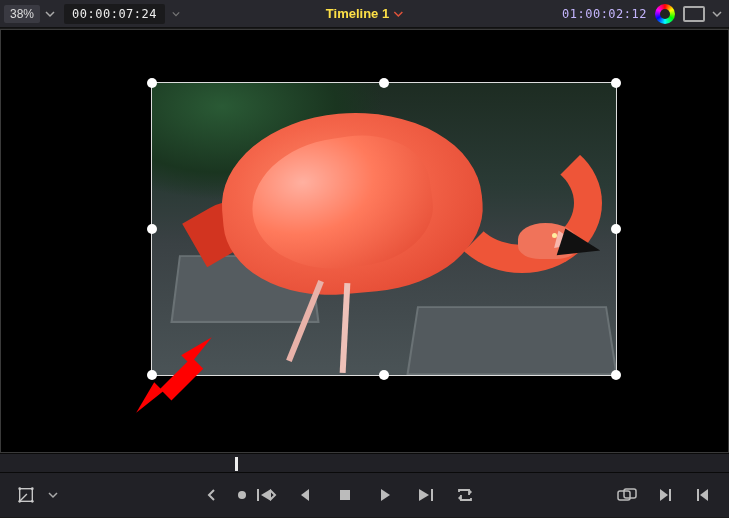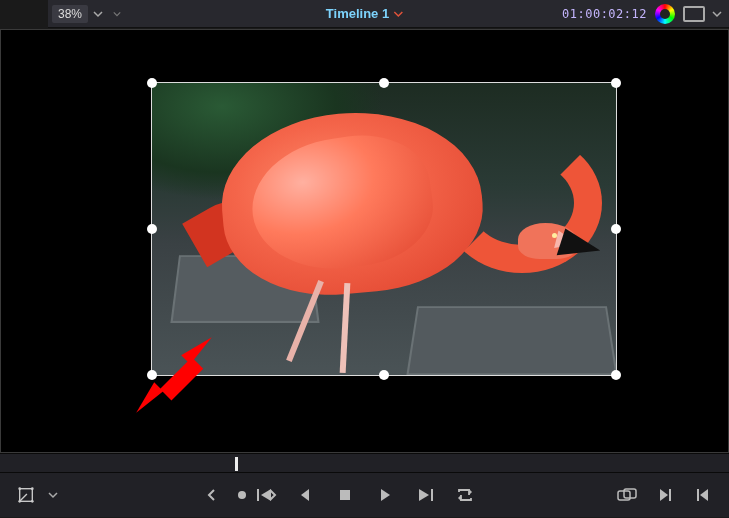--- a/index.html
+++ b/index.html
@@ -12,21 +12,20 @@
       overflow: hidden;
     }
     .topbar {
       height: 28px;
       background: #28282e;
       display: flex;
       align-items: center;
       padding: 0 4px;
       border-bottom: 1px solid #111;
       font-size: 12px;
-      margin-left: 48px;
     }
     .zoom-pct {
       background: #3a3a42;
       padding: 2px 6px;
       border-radius: 2px;
       color: #ddd;
       margin-right: 2px;
     }
     .chev-down {
       display: inline-flex;
@@ -58,21 +57,21 @@
     .spacer { flex: 1; }
     .title-center {
       position: absolute;
       left: 50%;
       transform: translateX(-50%);
       display: flex;
       align-items: center;
       gap: 4px;
     }
     .timeline-name {
-      color: #7dd3fc;
+      color: #fde047;
       font-weight: 600;
       font-size: 13px;
     }
     .tc-out {
       color: #c4b5fd;
       font-family: monospace;
       font-size: 12px;
       letter-spacing: 0.5px;
       margin-right: 8px;
     }
@@ -249,20 +248,21 @@
 </head>
 <body>
 
 <div class="topbar">
   <span class="zoom-pct">38%</span>
   <span class="chev-down">
     <svg width="10" height="10" viewBox="0 0 10 10">
         <path d="M1 3 L5 7 L9 3" stroke="#aaa" stroke-width="1.5" fill="none"></path>
       </svg>
   </span>
+  <span class="tc-in">00:00:07:24</span>
   <span class="tiny-chev">
     <svg width="8" height="8" viewBox="0 0 10 10">
         <path d="M1 3 L5 7 L9 3" stroke="#777" stroke-width="1.5" fill="none"></path>
       </svg>
   </span>
 
   <div class="title-center">
     <span class="timeline-name">Timeline 1</span>
     <svg width="10" height="10" viewBox="0 0 10 10">
         <path d="M1 3 L5 7 L9 3" stroke="#e0533a" stroke-width="1.5" fill="none"></path>

